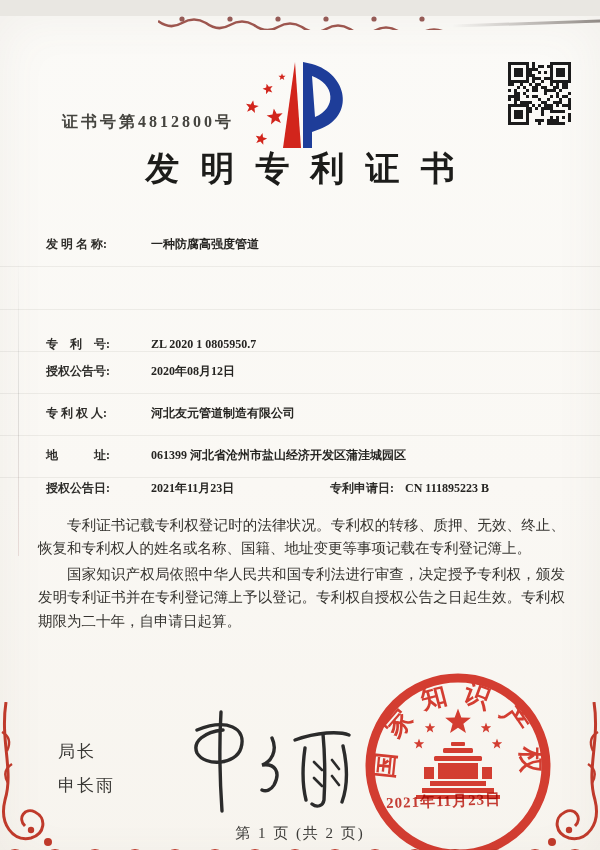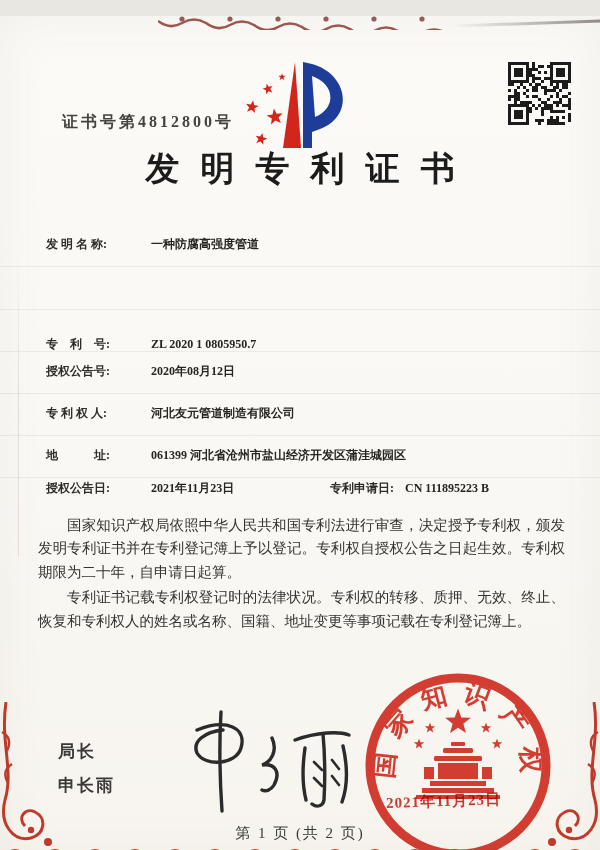--- a/index.html
+++ b/index.html
@@ -18,21 +18,21 @@
   
   .row{left:46px;font-size:12px;font-weight:600;white-space:nowrap;color:#2e2d2a;}
   .row .lbl{display:inline-block;min-width:102px;}
   .row .val{color:#262522;}
   .sep{left:0;width:100%;height:1px;background:rgba(60,50,40,.07);}
   
   #body-text{left:38px;top:498px;width:527px;font-size:14.5px;line-height:1.62;
              text-align:justify;color:#35332f;font-weight:500;}
   #body-text p{margin:0 0 2px 0;text-indent:2em;}
   
-  .signer{left:58px;font-size:17px;font-weight:700;letter-spacing:2px;color:#3a3936;}
+  .signer{left:58px;font-size:17px;font-weight:400;letter-spacing:2px;color:#3a3936;}
   
   #seal{left:358px;top:650px;mix-blend-mode:multiply;opacity:.93;}
   #seal-date{left:386px;top:776px;font-size:15px;font-weight:700;letter-spacing:1px;
              color:#c3231a;transform:rotate(-2deg);mix-blend-mode:multiply;opacity:.88;}
   
   #footer{left:0;top:808px;width:100%;text-align:center;font-size:15px;letter-spacing:2px;color:#3c3b38;}
   
   #top-orn{left:158px;top:-2px;}
   #edge-line{left:452px;top:6px;width:150px;height:3px;transform:rotate(-2deg);
              background:linear-gradient(90deg,rgba(60,50,45,0),rgba(60,50,45,.55));}
@@ -354,22 +354,22 @@
   <div class="row abs" style="top:464px">
     <span class="lbl">授权公告日:</span>
     <span class="val">2021年11月23日</span>
   </div>
   <div class="row abs" style="left:330px;top:464px">
     <span>专利申请日:</span>
     <span class="val" style="padding-left:8px">CN 111895223 B</span>
   </div>
 
   <div id="body-text" class="abs">
+    <p>专利证书记载专利权登记时的法律状况。专利权的转移、质押、无效、终止、恢复和专利权人的姓名或名称、国籍、地址变更等事项记载在专利登记簿上。</p>
     <p>国家知识产权局依照中华人民共和国专利法进行审查，决定授予专利权，颁发发明专利证书并在专利登记簿上予以登记。专利权自授权公告之日起生效。专利权期限为二十年，自申请日起算。</p>
-    <p>专利证书记载专利权登记时的法律状况。专利权的转移、质押、无效、终止、恢复和专利权人的姓名或名称、国籍、地址变更等事项记载在专利登记簿上。</p>
   </div>
 
   <div class="signer abs" style="top:724px">局长</div>
   <div class="signer abs" style="top:758px">申长雨</div>
 
   <svg class="abs" style="left:135px;top:688px" width="220" height="115" viewBox="0 0 220 115" fill="none" stroke="#2b2b2b" stroke-width="3.4" stroke-linecap="round">
     <path d="M86,8 C84,42 85,78 87,107"></path>
     <path d="M62,26 C92,14 112,24 106,44 C101,61 70,63 62,49 C57,37 70,28 88,26"></path>
     <path d="M137,34 C143,47 136,58 127,61 C140,59 146,68 139,81 C136,86 131,88 127,86"></path>
     <path d="M160,36 C182,28 204,27 214,31"></path>

